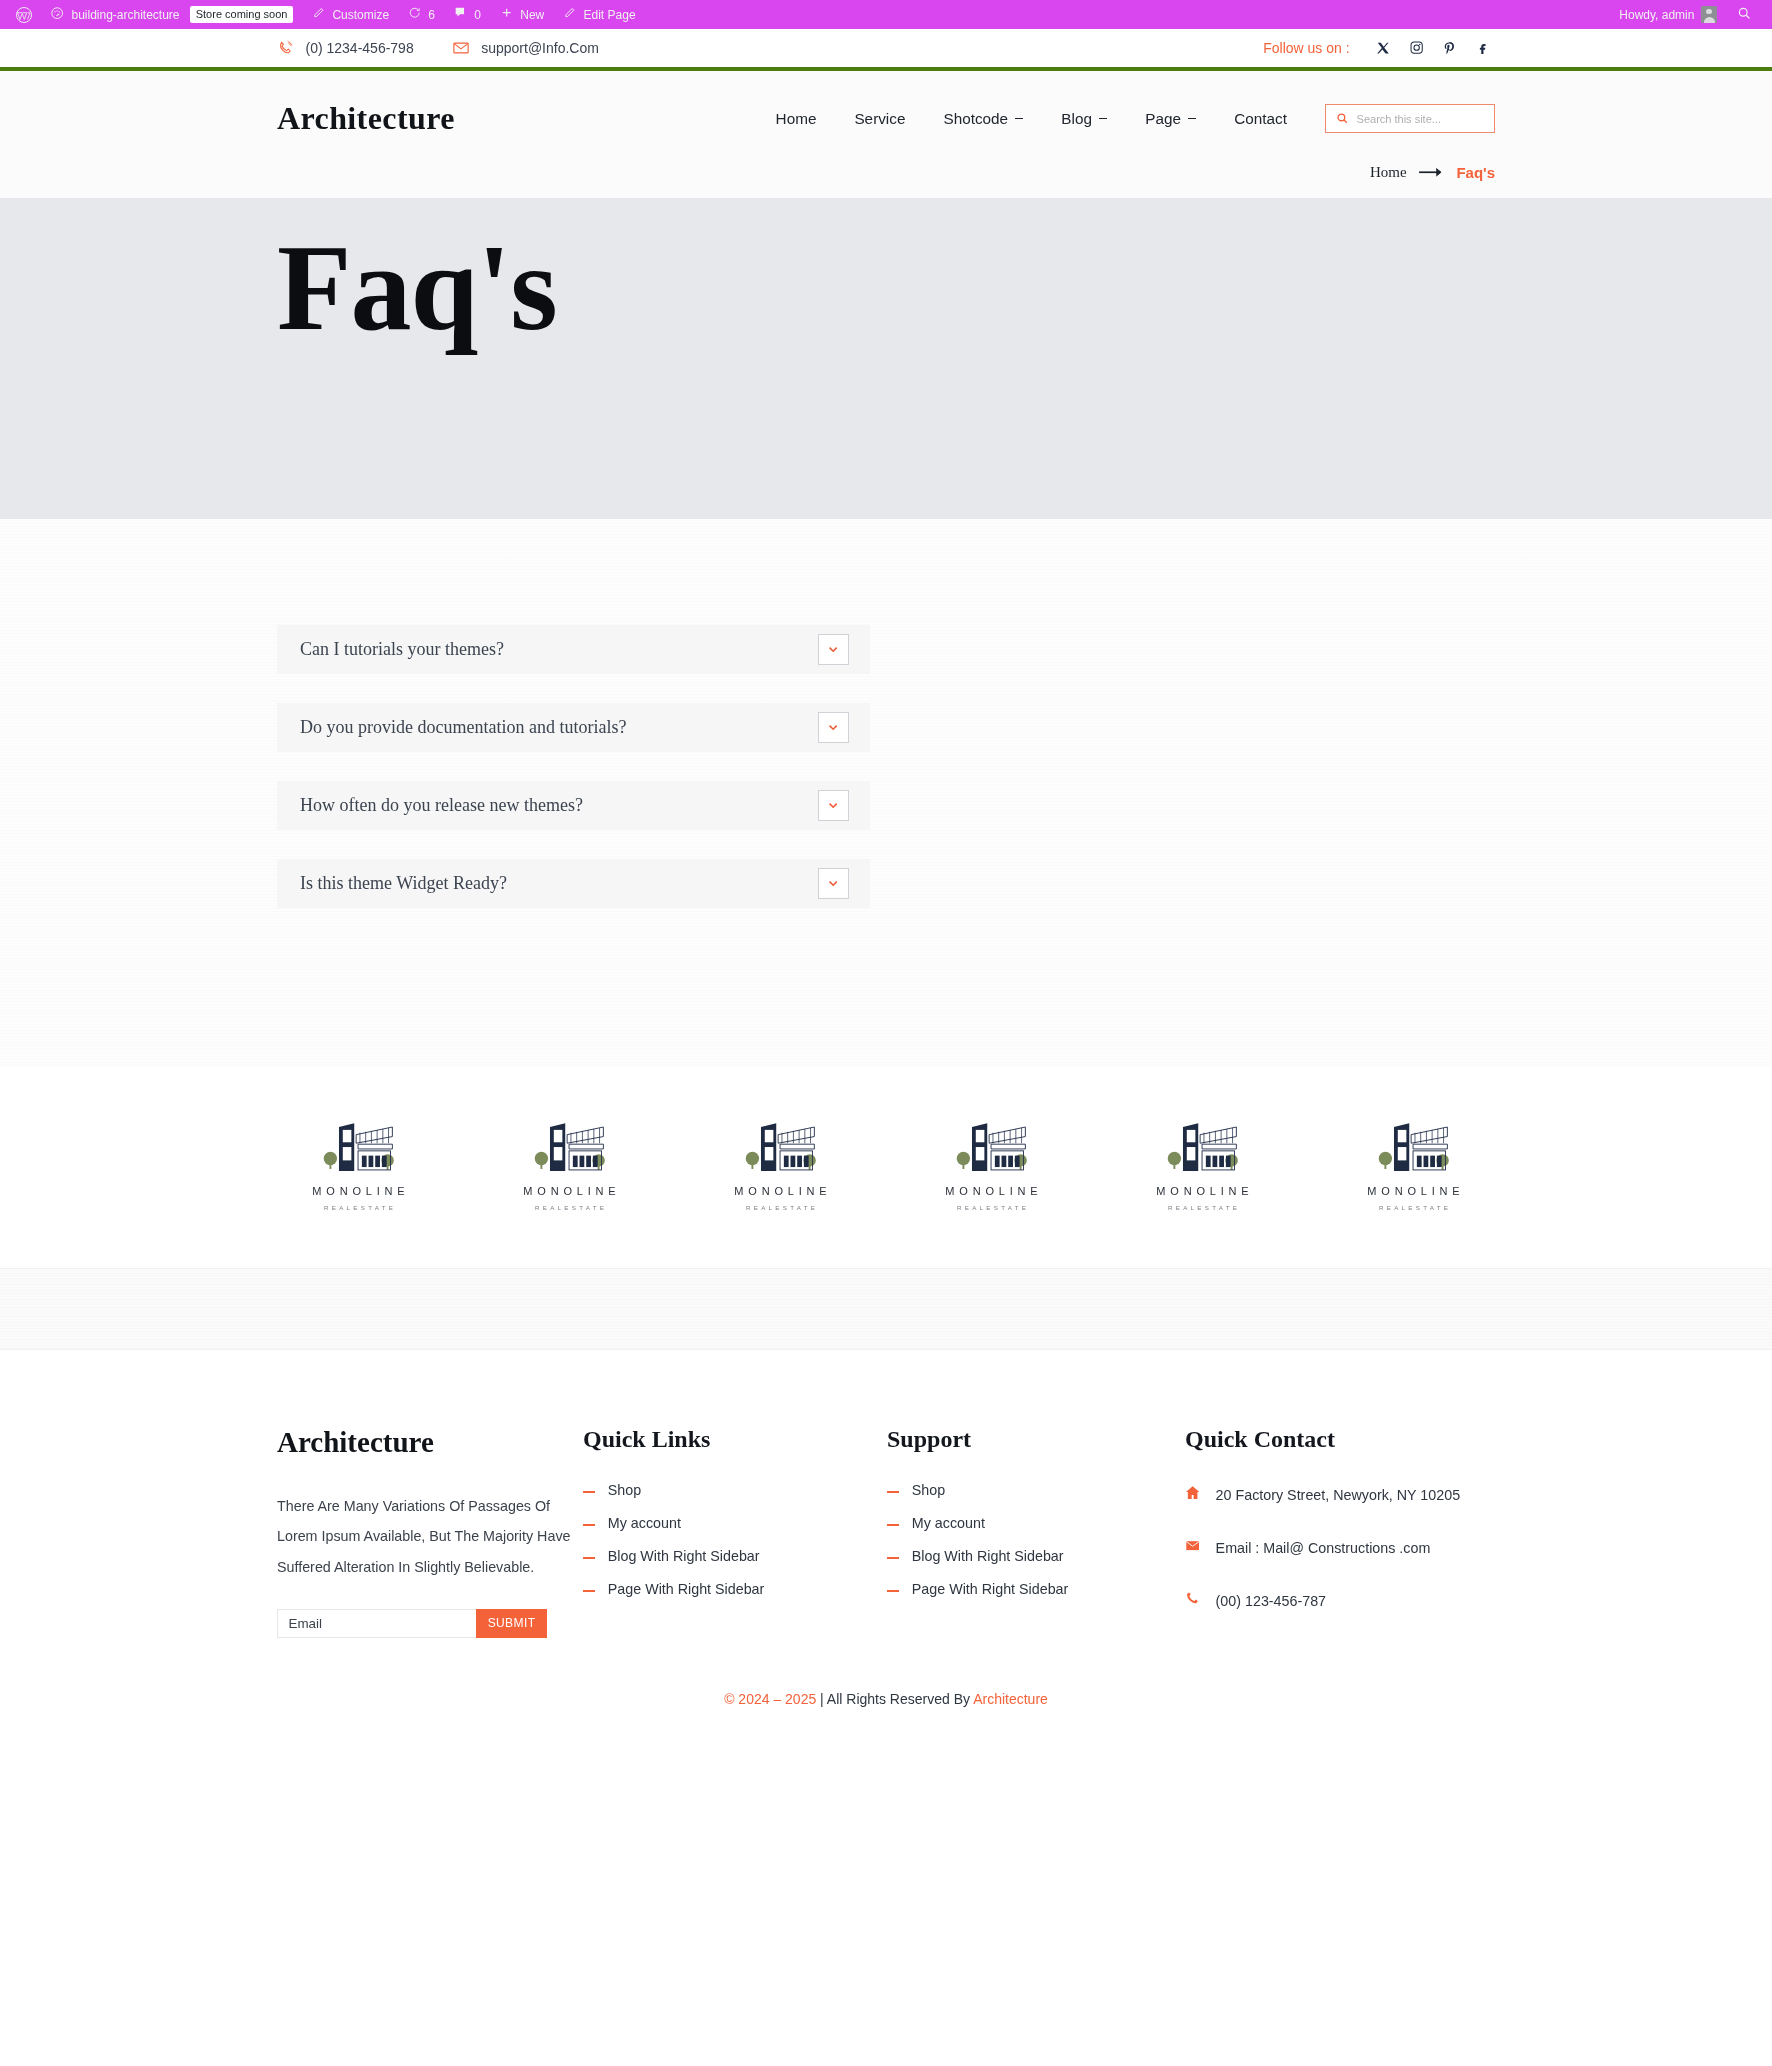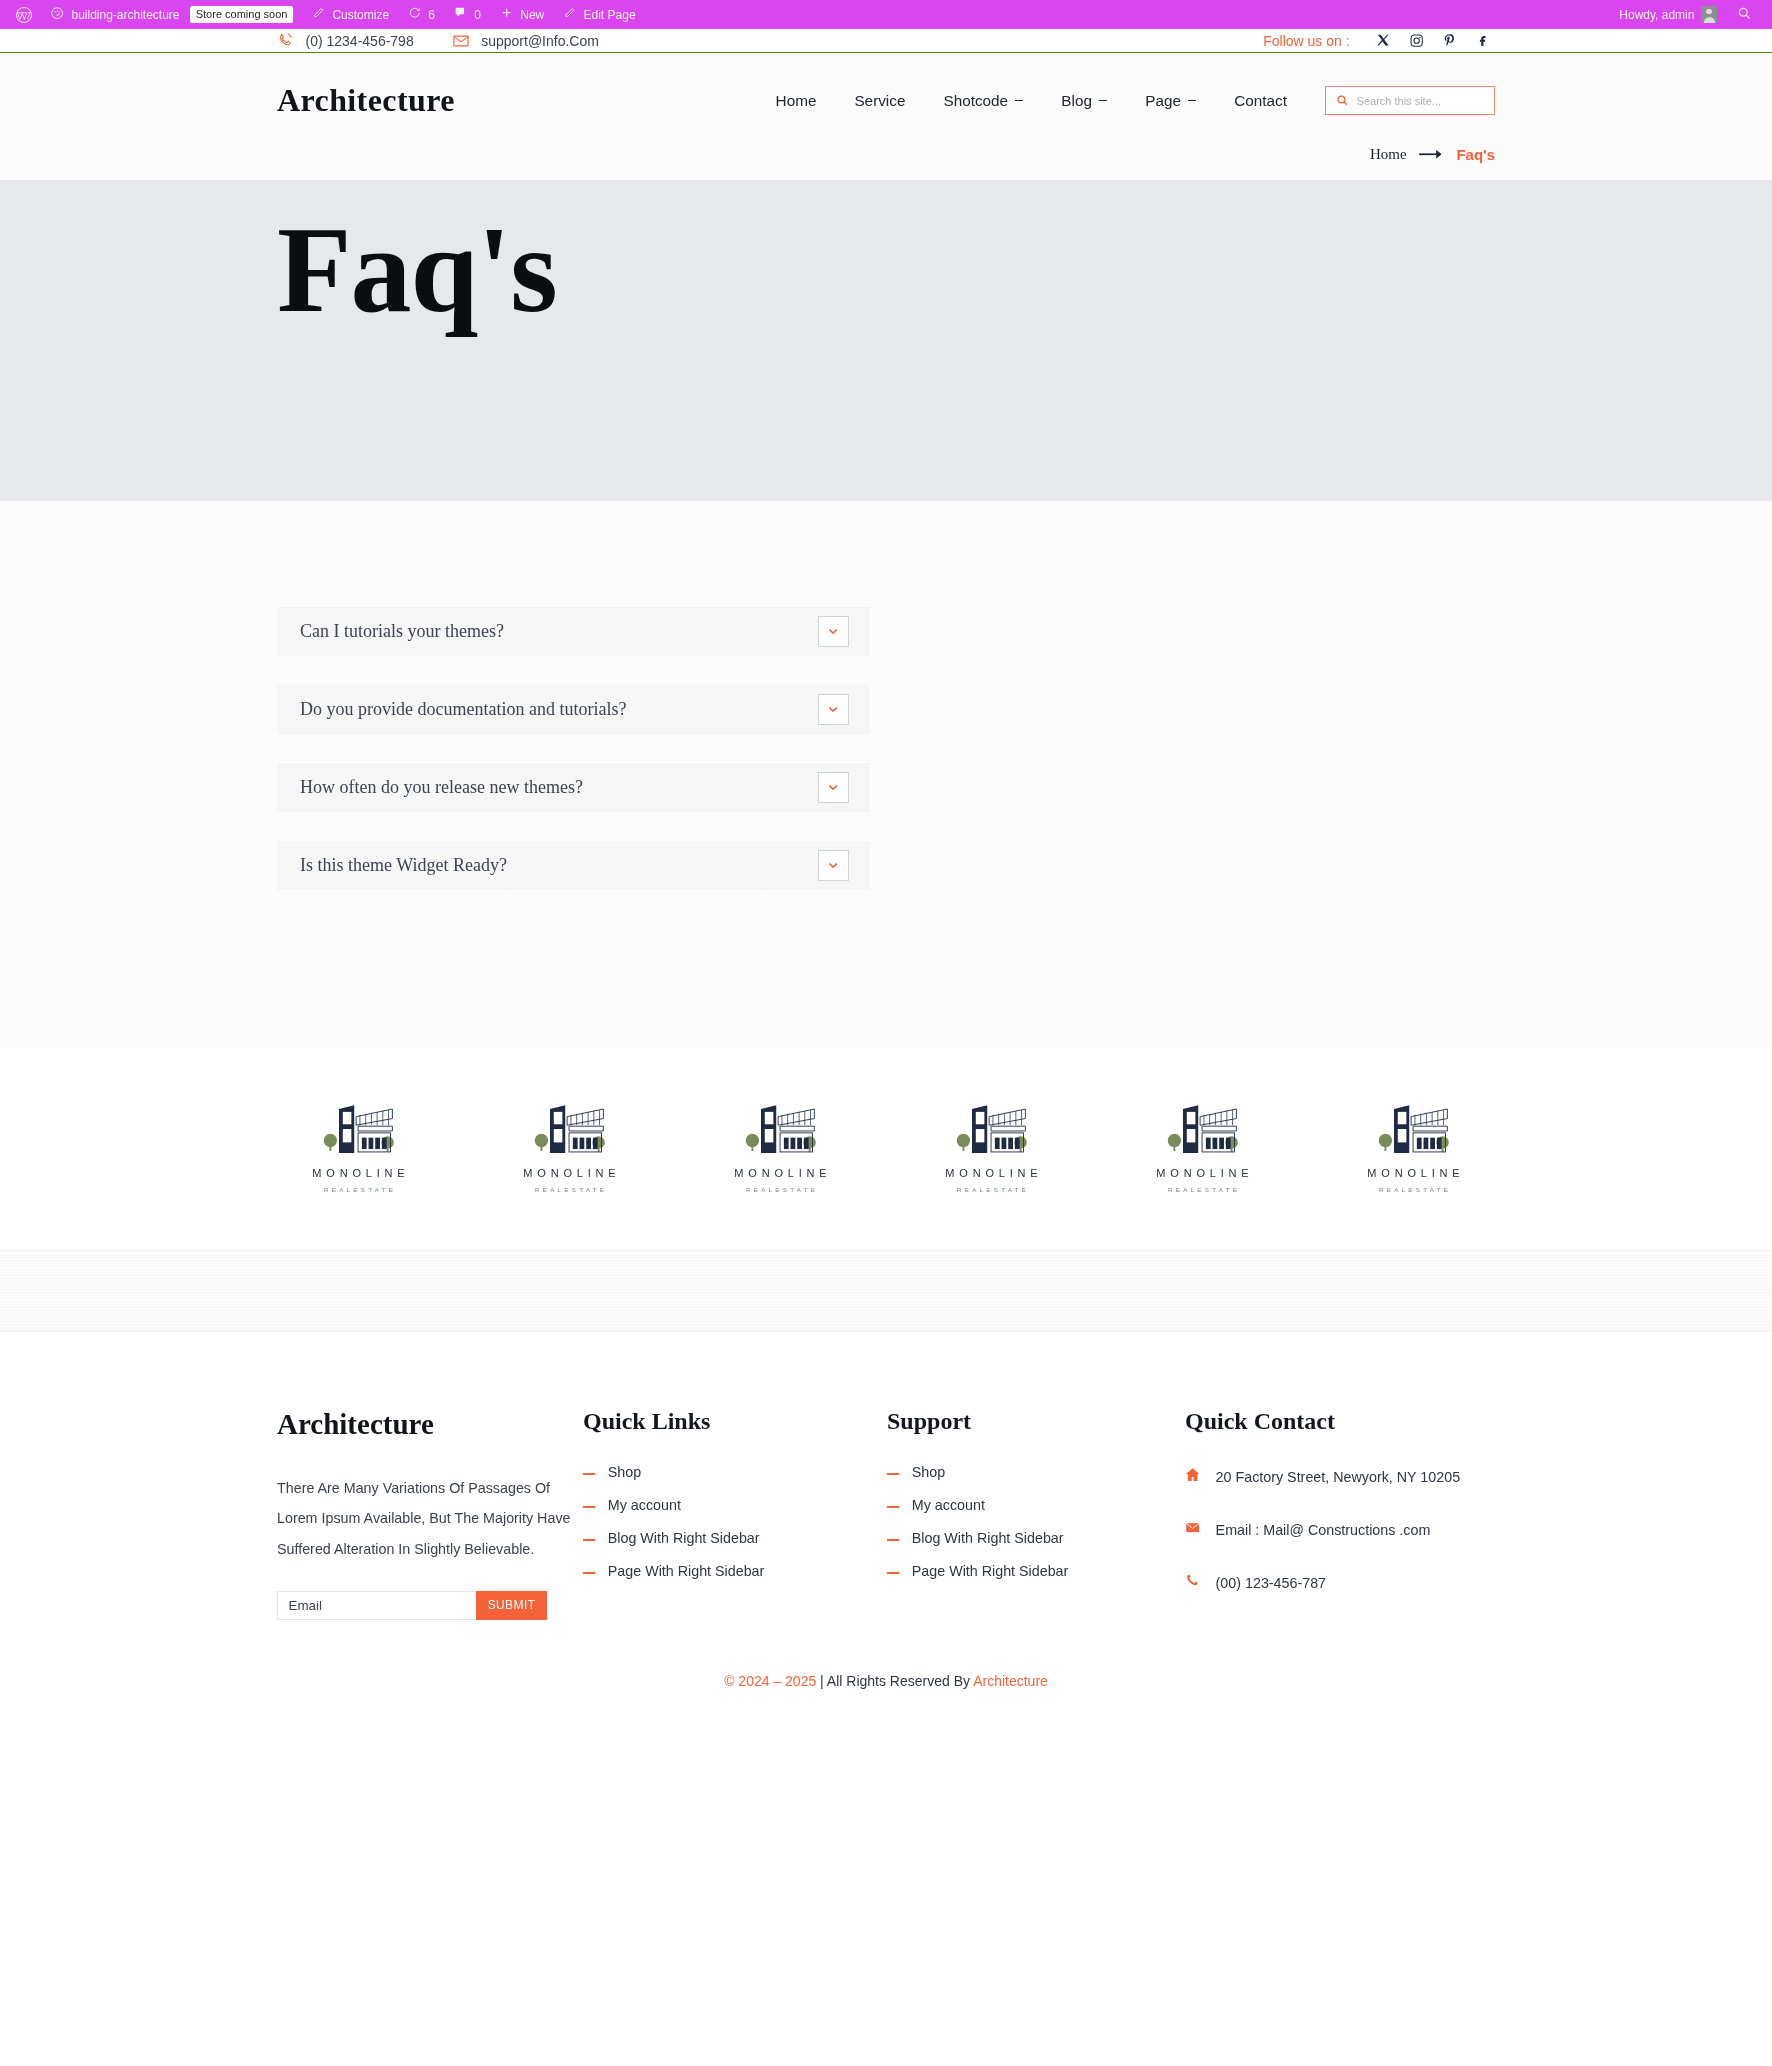--- a/index.html
+++ b/index.html
@@ -59,22 +59,22 @@
   .ab-avatar::after {
     content: "";
     position: absolute; left: 2.9px; bottom: 0;
     width: 10.5px; height: 5.7px;
     border-radius: 5.7px 5.7px 0 0;
     background: #dcdcde;
   }
 
   
   .topbar {
-    height: 24px;
-    border-bottom: 1px solid #4d7c0f;
+    height: 42px;
+    border-bottom: 4px solid #4d7c0f;
     display: flex;
     align-items: center;
     padding: 0 277px;
     background: #fff;
     font-size: 14px;
   }
   .topbar-left { display: flex; align-items: center; gap: 38px; }
   .tb-chunk { display: flex; align-items: center; gap: 11.5px; color: #3d4451; }
   .tb-chunk .ic { color: #f4623a; display: flex; }
   .topbar-right {

